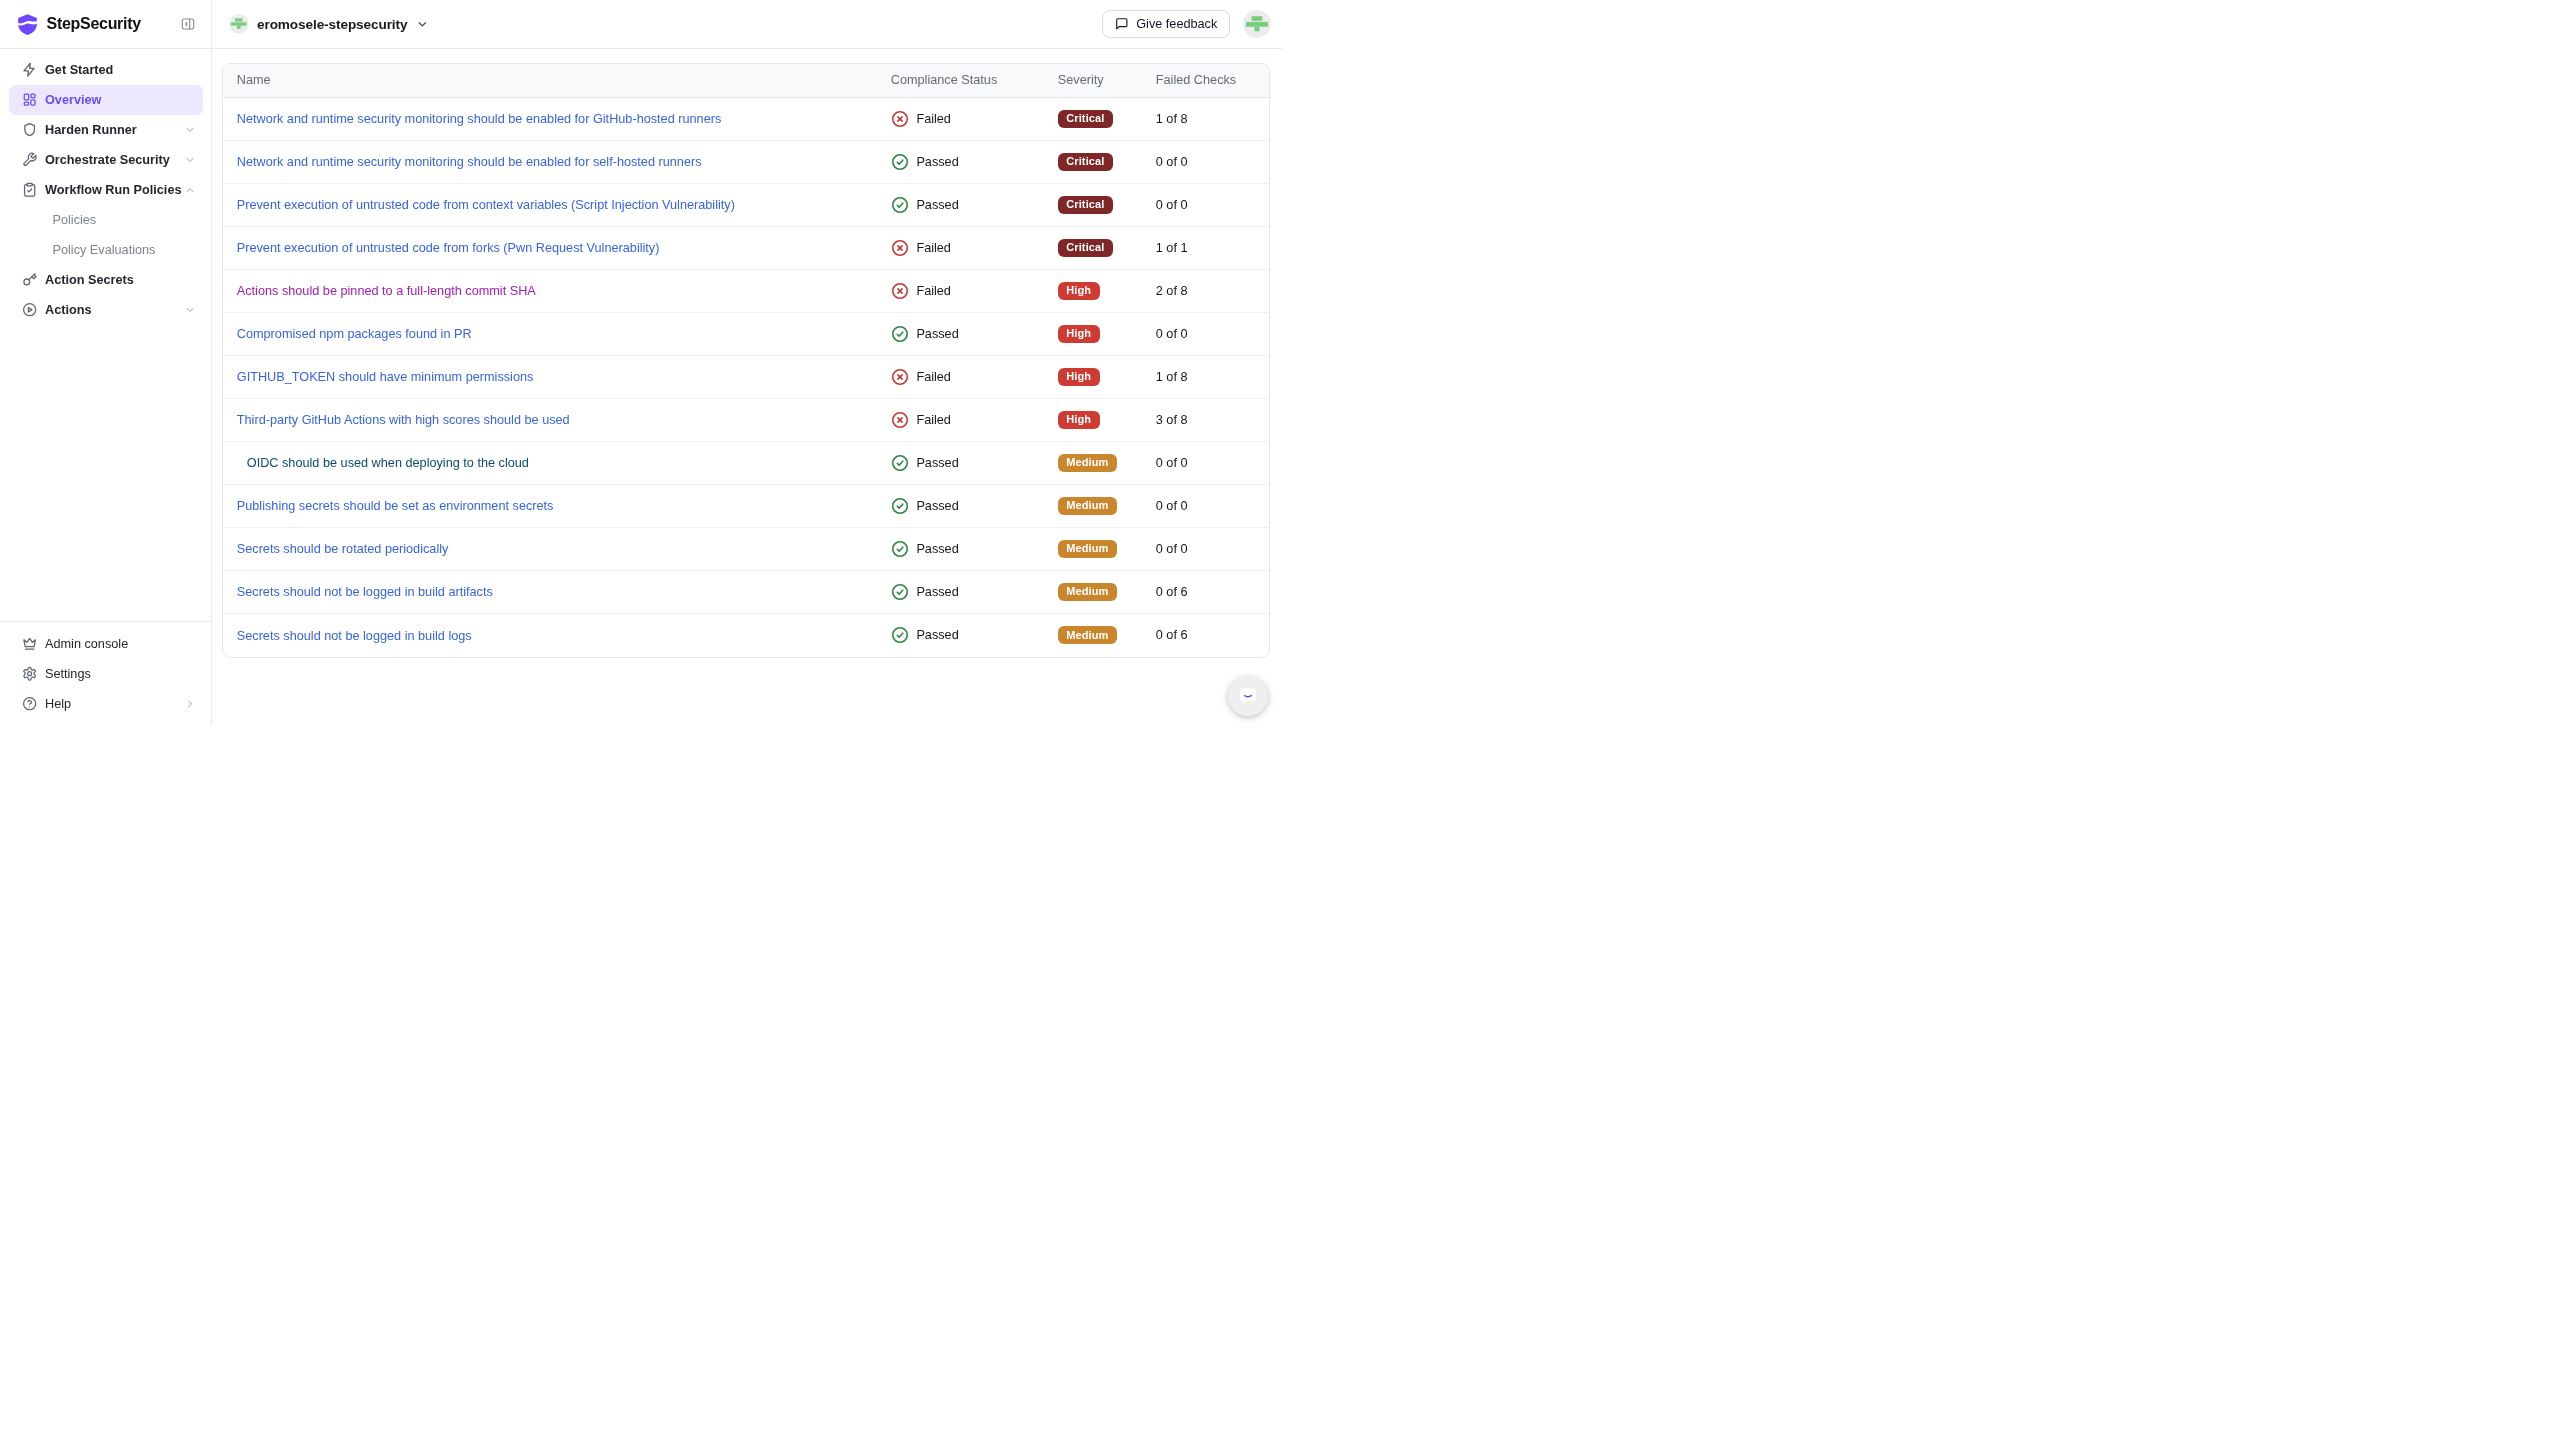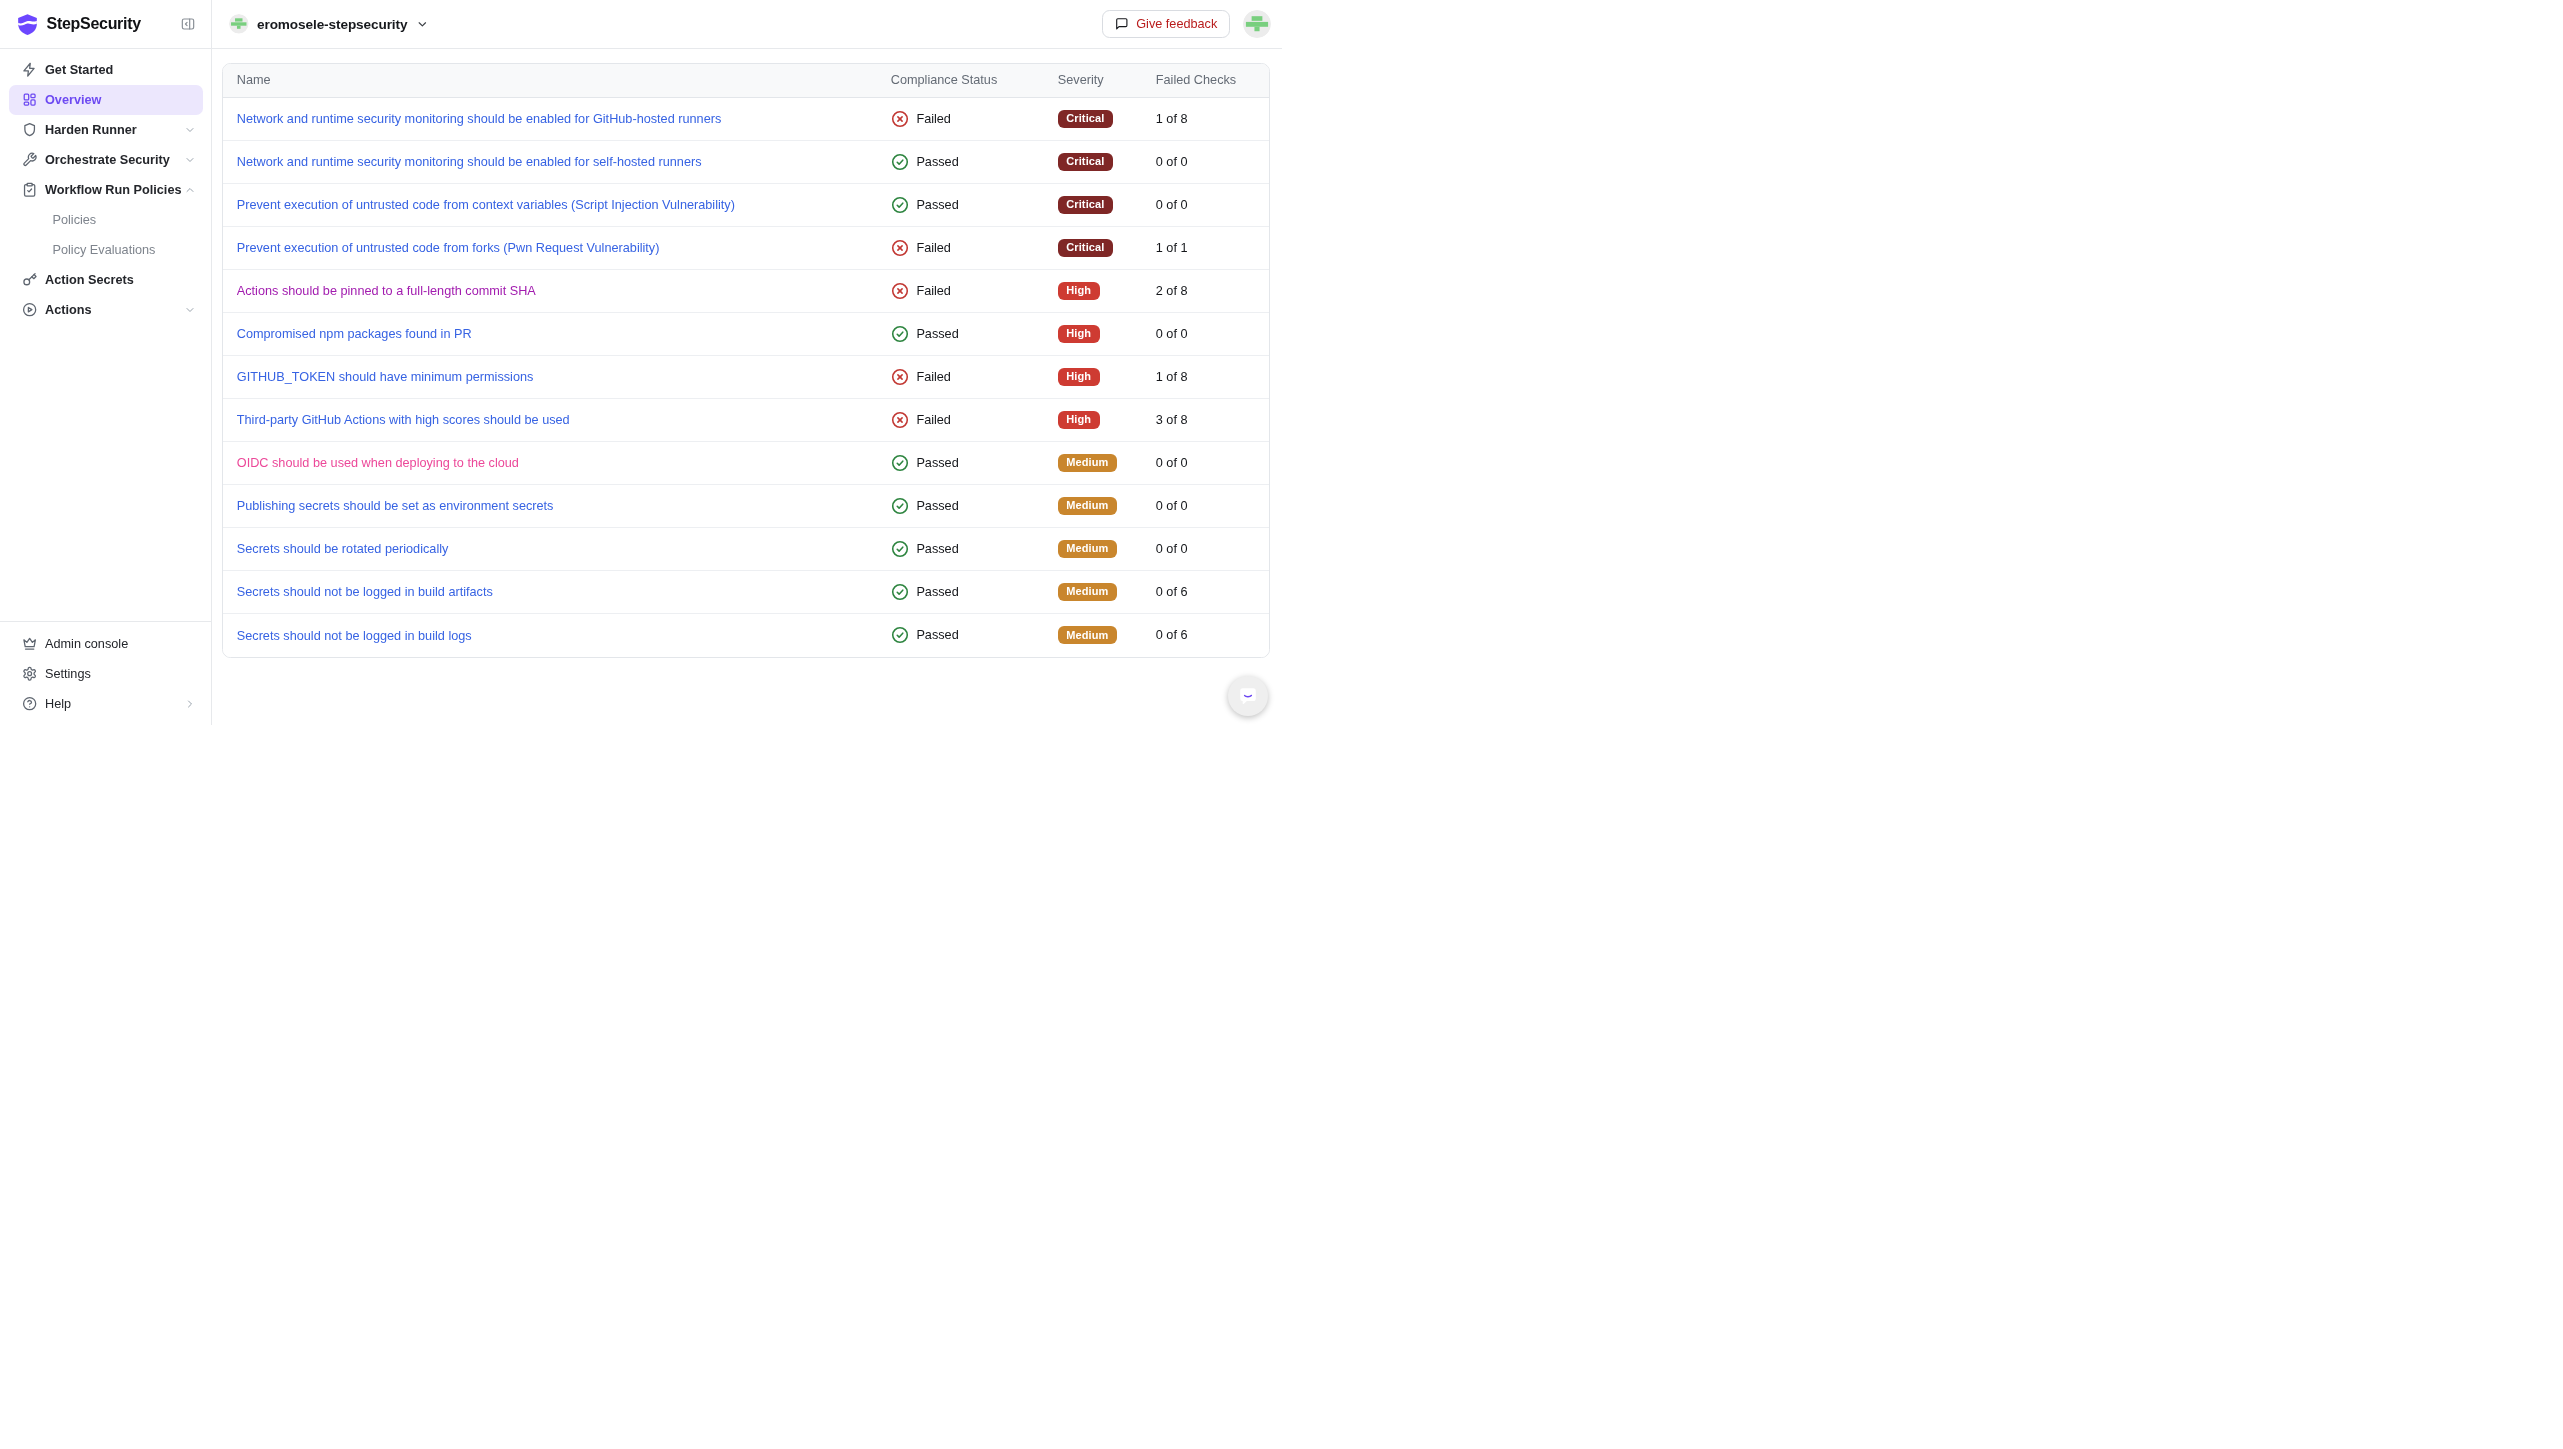--- a/index.html
+++ b/index.html
@@ -34,21 +34,21 @@
 
   
   main { flex:1; display:flex; flex-direction:column; min-width:0; }
   .topbar { height:49px; flex:0 0 49px; border-bottom:0.8px solid #e7e9ec; display:flex; align-items:center; padding:0 11px 0 17px; }
   .org-select { display:flex; align-items:center; gap:8.5px; background:none; border:none; cursor:pointer; }
   .identicon { border-radius:50%; overflow:hidden; display:block; }
   .org-name { font-size:13.6px; font-weight:700; color:#17191d; letter-spacing:-0.1px; }
   .org-chev { color:#3c4046; display:flex; }
   .org-chev svg { width:12.7px; height:12.7px; }
   .topbar-right { margin-left:auto; display:flex; align-items:center; gap:12.7px; }
-  .feedback-btn { height:28px; display:flex; align-items:center; gap:7.6px; padding:0 12px; border:0.8px solid #d9dce1; border-radius:7.6px; background:#fff; font-size:12.7px; font-weight:500; color:#b91c1c; cursor:pointer; font-family:inherit; }
+  .feedback-btn { height:28px; display:flex; align-items:center; gap:7.6px; padding:0 12px; border:0.8px solid #d9dce1; border-radius:7.6px; background:#fff; font-size:12.7px; font-weight:500; color:#0f172a; cursor:pointer; font-family:inherit; }
   .feedback-btn svg { width:13.6px; height:13.6px; color:#17191d; }
   .avatar-btn { border:none; background:none; padding:0; cursor:pointer; display:flex; }
 
   .subheader { height:34px; flex:0 0 34px; border-bottom:0.8px solid #e7e9ec; display:flex; align-items:center; padding:0 17px; font-size:12.7px; font-weight:500; color:#16181c; }
 
   .content { flex:1; overflow:hidden; position:relative; }
   .card { margin:13.6px 12px 0 10.2px; border:0.8px solid #e3e6ea; border-radius:8.5px; overflow:hidden; background:#fff; }
   .tgrid { display:grid; grid-template-columns:654px 167px 98px 1fr; align-items:center; padding:0 13.6px; }
   .thead { height:34px; background:#f8f9fa; border-bottom:0.8px solid #e3e6ea; }
   .thead .th { font-size:12.7px; font-weight:500; color:#646b75; white-space:nowrap; }
@@ -386,21 +386,21 @@
                       <path d="m9.2 9.2 5.6 5.6"></path>
                       <path d="m14.8 9.2-5.6 5.6"></path>
                     </svg>
                   </span>
                   <span>Failed</span>
                 </div>
                 <div><span class="badge" style="background: rgb(206, 59, 50);">High</span></div>
                 <div class="cell-checks">3 of 8</div>
               </div>
               <div class="tgrid trow">
-                <div class="cell-name"><a style="color: #ec4899;">OIDC should be used when deploying to the cloud</a></div>
+                <div class="cell-name"><a style="color: #0c4a6e; margin-left: 10px;">OIDC should be used when deploying to the cloud</a></div>
                 <div class="cell-status">
                   <span class="sico">
                     <svg viewBox="0 0 24 24" fill="none" stroke="#2e8540" stroke-width="2.1" stroke-linecap="round" stroke-linejoin="round">
                       <circle cx="12" cy="12" r="9.7"></circle>
                       <path d="m8.3 12.4 2.5 2.5 4.9-5.3"></path>
                     </svg>
                   </span>
                   <span>Passed</span>
                 </div>
                 <div><span class="badge" style="background: rgb(201, 134, 45);">Medium</span></div>

